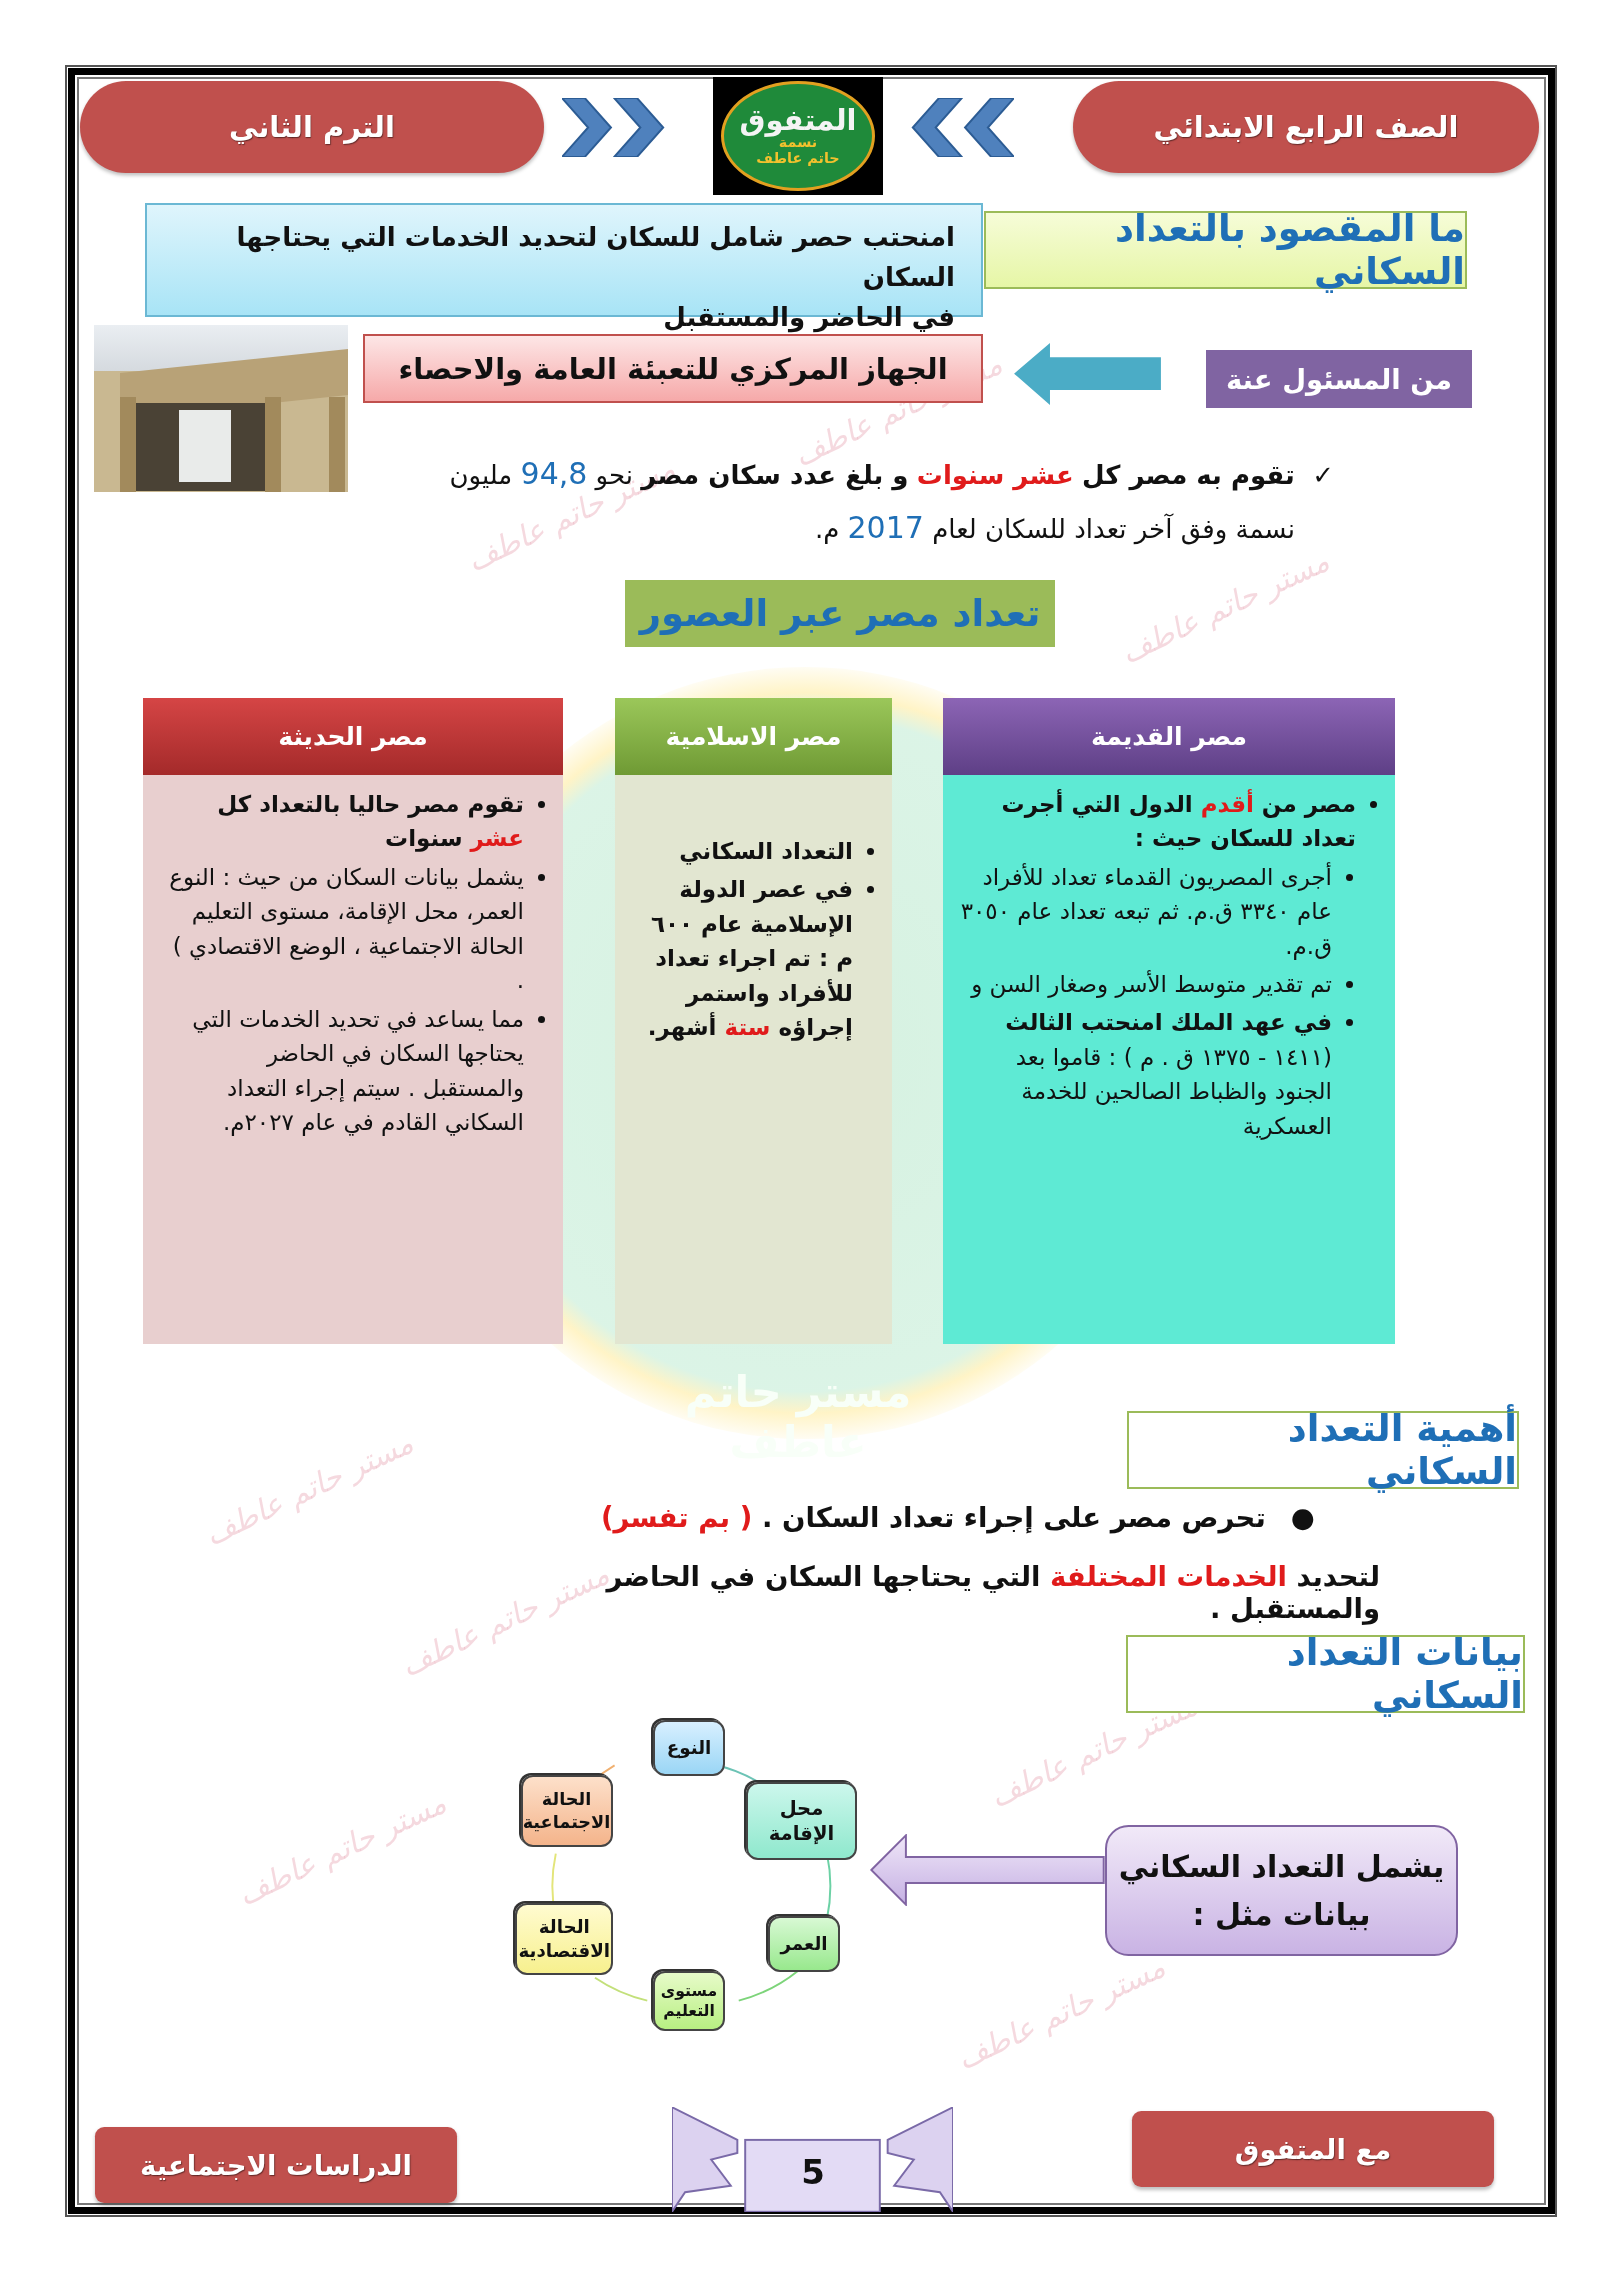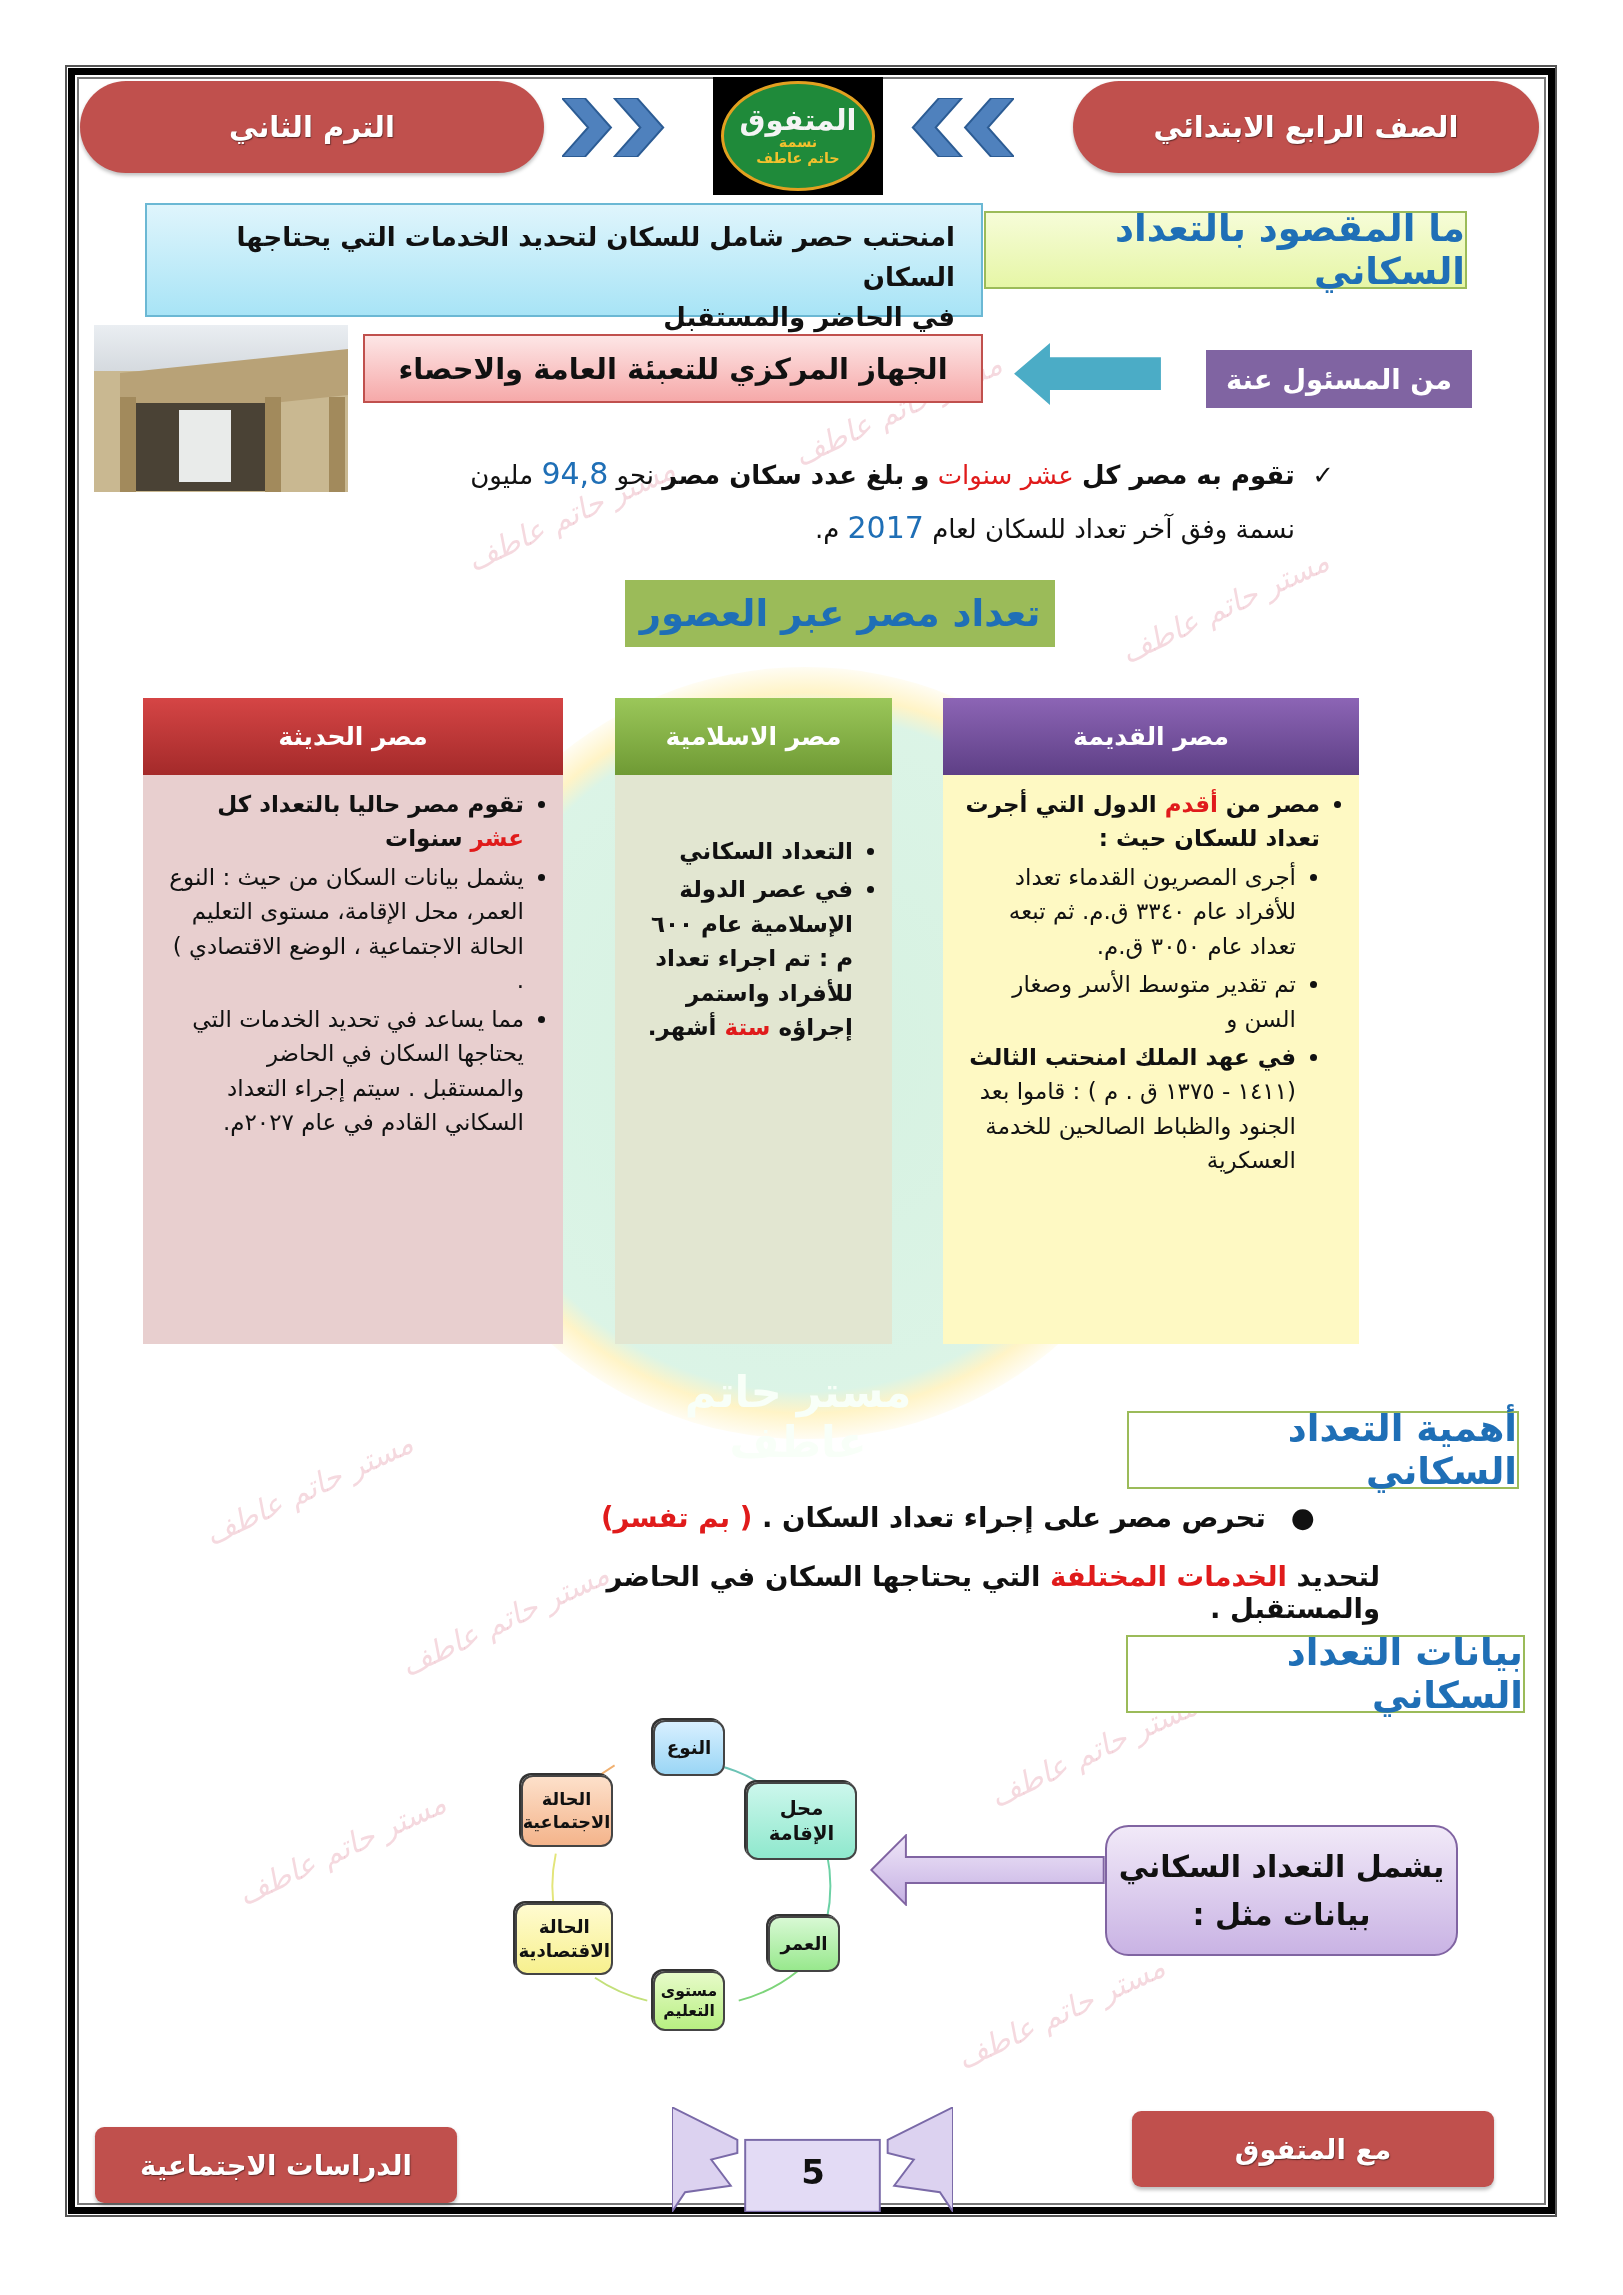--- a/index.html
+++ b/index.html
@@ -43,36 +43,36 @@
   .photo .pillar { position: absolute; top: 72px; width: 16.3px; height: 95px; background: #a28a5c; }
 
   .resp-box { position: absolute; left: 363px; top: 334px; width: 620px; height: 69px; background: linear-gradient(#fde6e6, #f6a9a9); border: 2px solid #c0504d; box-sizing: border-box;
     display: flex; align-items: center; justify-content: center; direction: rtl; font-size: 29px; font-weight: bold; color: #111; }
   .resp-arrow { position: absolute; left: 1014px; top: 343px; width: 147px; height: 62px; }
   .resp-label { position: absolute; left: 1194px; top: 350px; width: 266px; height: 58px; background: #8064a2; box-sizing: border-box;
     display: flex; align-items: center; justify-content: center; direction: rtl; font-size: 27.5px; font-weight: bold; color: #fff; margin-left: 12px; }
 
   .fact { position: absolute; left: 405px; top: 447px; width: 929px; direction: rtl; font-size: 26px; line-height: 1.8; color: #111; }
   .fact .b { font-weight: bold; }
-  .fact .red { color: #e01b1b; font-weight: normal; }
+  .fact .red { color: #e01b1b; font-weight: bold; }
   .fact .blue { color: #1f6fb6; font-size: 30px; }
   .fact .check { font-size: 26px; margin-left: 9.2px; }
 
   .era-title { position: absolute; left: 625px; top: 580px; width: 430px; height: 67px; background: #9bbb59; display: flex; align-items: center; justify-content: center;
     direction: rtl; font-size: 37px; font-weight: bold; color: #1f6fb6; }
 
   .era-col { position: absolute; top: 698px; height: 646px; box-sizing: border-box; }
   .era-head { height: 77px; display: flex; align-items: center; justify-content: center; direction: rtl; color: #fff; font-size: 25px; font-weight: bold; }
   .era-body { direction: rtl; padding: 11.8px 17px 0 17px; color: #111; font-size: 23px; line-height: 1.5; }
   .era-body ul { margin: 0; padding-right: 22px; }
   .era-body li { margin-bottom: 3.9px; }
   .era-body .b { font-weight: bold; }
   .era-body .red { color: #e01b1b; font-weight: bold; }
 
-  .col-ancient { left: 943px; width: 416px; background: #fef9c3; }
+  .col-ancient { left: 943px; width: 452px; background: #5eead4; }
   .col-ancient .era-head { background: linear-gradient(#8c65b5, #5e3f86); }
   .col-islamic { left: 615px; width: 277px; background: #e2e6d1; }
   .col-islamic .era-head { background: linear-gradient(#9bc75a, #6f9a34); }
   .col-islamic .era-body { padding-top: 59px; font-weight: bold; }
   .col-modern { left: 143px; width: 420px; background: #e8cfcf; }
   .col-modern .era-head { background: linear-gradient(#d54545, #a42a2a); }
 
   .sect-title { position: absolute; height: 78px; background: #fff; border: 2.6px solid #9bbb59; box-sizing: border-box; display: flex; align-items: center; justify-content: center;
     direction: rtl; font-size: 37px; font-weight: bold; color: #1f6fb6; }
   .importance-title { left: 1127px; top: 1411px; width: 392px; }

